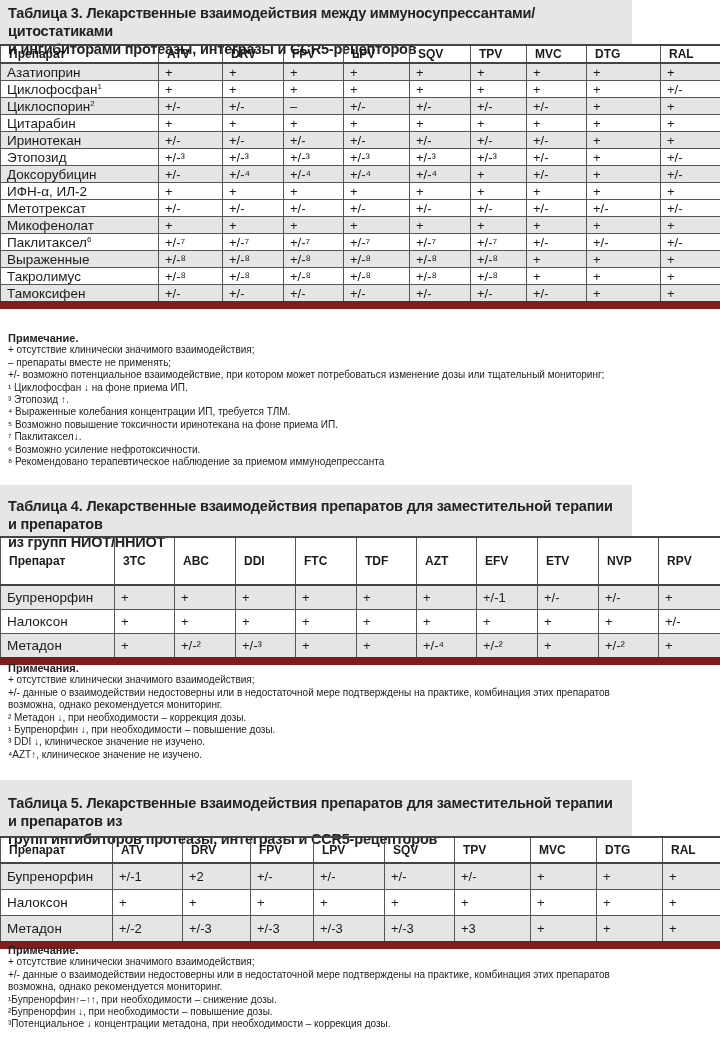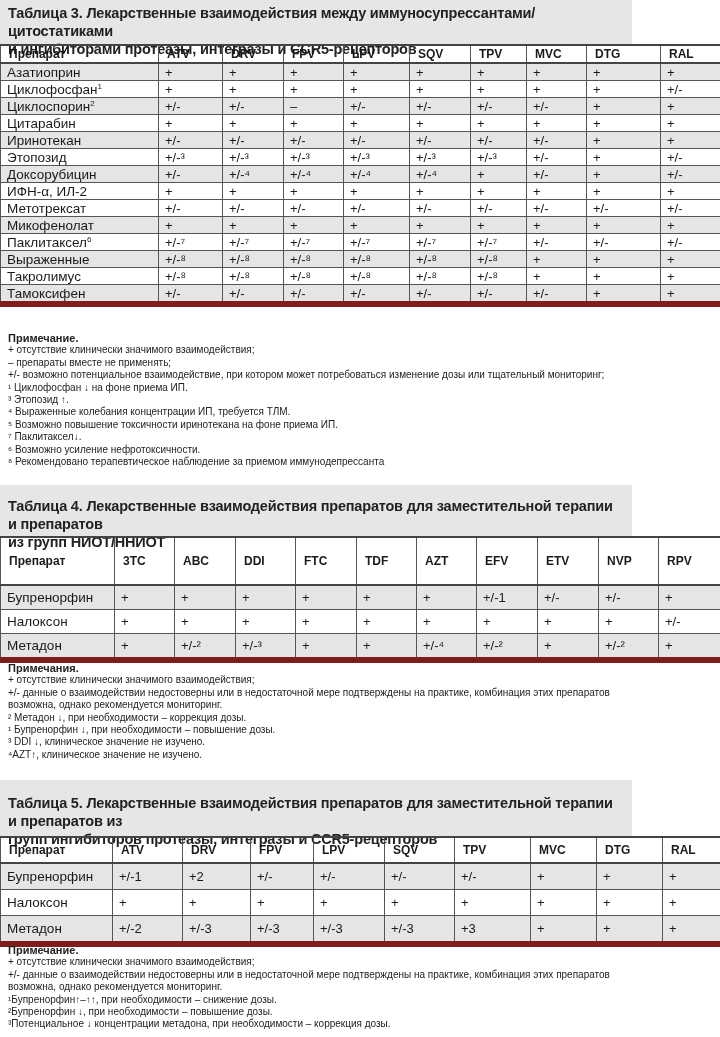--- a/index.html
+++ b/index.html
@@ -6,21 +6,21 @@
   body { width:720px; height:1037px; position:relative; overflow:hidden;
          font-family:"Liberation Sans", "DejaVu Sans", sans-serif; color:#1a1a1a; }
   .block { position:absolute; left:0; width:632px; }
   .title-band { background:#e6e6e6; box-sizing:border-box; padding:0 8px; }
   .title-band .t { font-weight:bold; font-size:14.5px; line-height:18px; letter-spacing:-0.2px; color:#222; }
   table { border-collapse:collapse; width:720px; table-layout:fixed; }
   td, th { border:1px solid #555; padding:0 0 0 6px; text-align:left; vertical-align:middle;
            font-size:13px; overflow:hidden; white-space:nowrap; }
   th { font-weight:bold; font-size:12px;padding-left:8px; }
   thead tr { border-top:2px solid #444; border-bottom:2px solid #444; }
-  tbody tr:last-child { border-bottom:6px solid #7f1d1d;margin-left:45px; }
+  tbody tr:last-child { border-bottom:8px solid #7f1d1d;margin-left:45px; }
   .alt { background:#e5e5e5; }
   td.drug { font-size:13.5px; }
   sup { font-size:8px; vertical-align:super; line-height:0; }
   .notes { font-size:10px; line-height:12.4px; padding:0 8px; box-sizing:border-box; color:#222; }
   .notes .head { font-weight:bold; font-size:11px; }
   .notes div { white-space:nowrap; }
   .notes .wrap { white-space:normal; }
   #t3 td, #t3 th { height:16px; }
   #t4 th { height:46px; }
   #t4 td { height:23px; }

